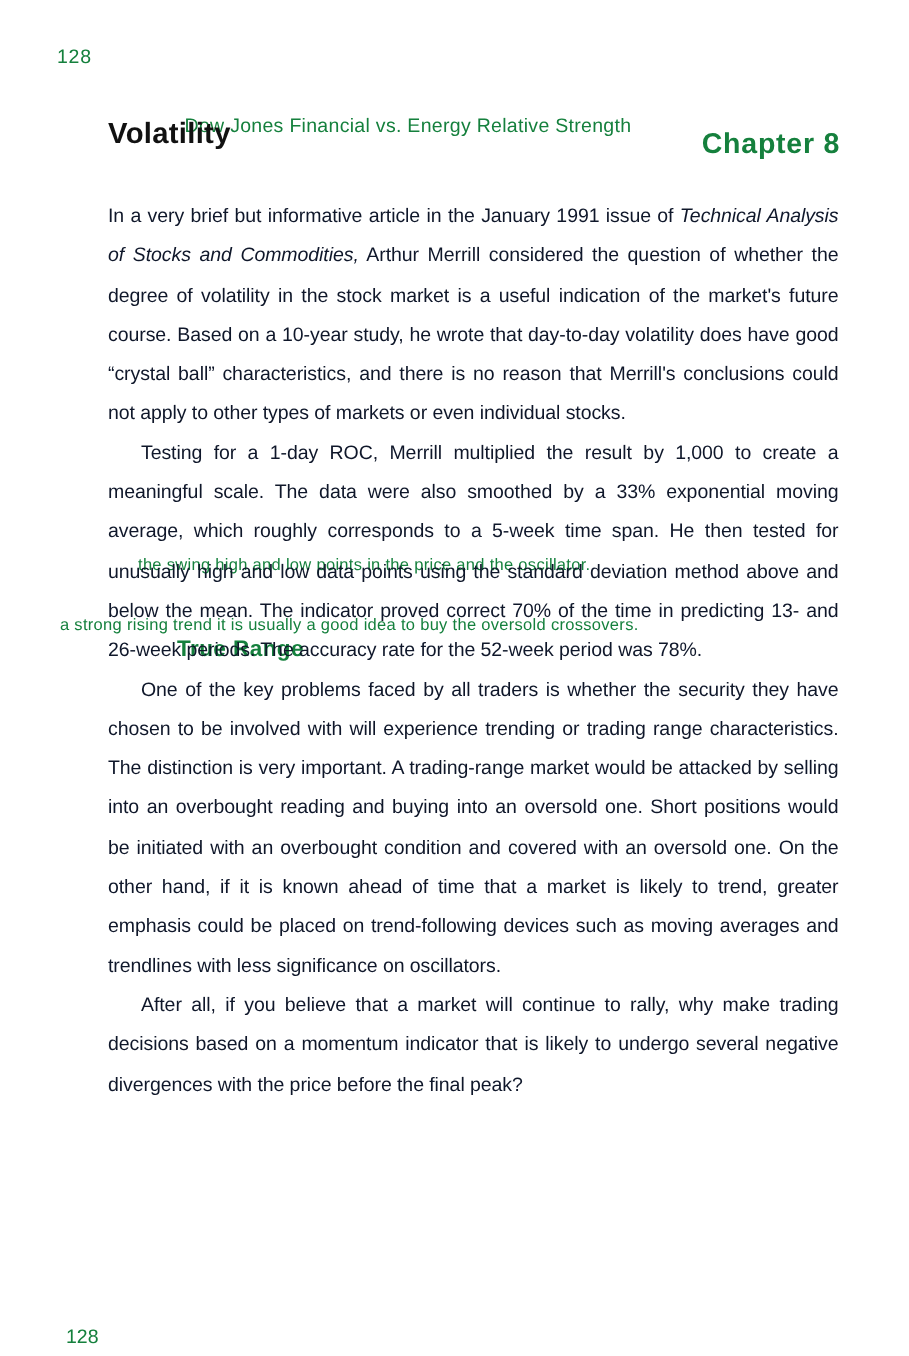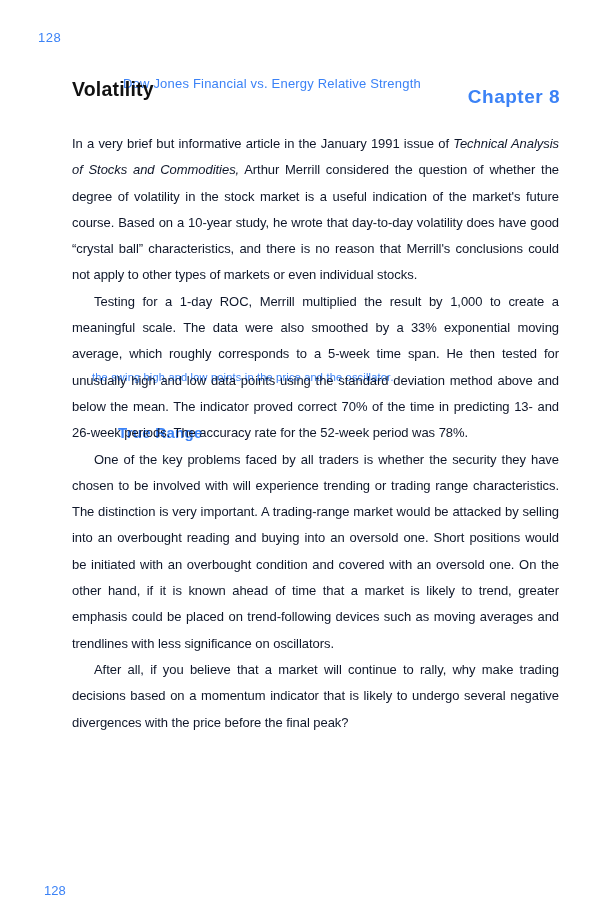--- a/index.html
+++ b/index.html
@@ -18,21 +18,21 @@
   
   .ghost-layer {
     position: absolute;
     inset: 0;
     pointer-events: none;
     color: #cfcfcf;
   }
   .ghost {
     position: absolute;
     white-space: nowrap;
-    color: #3b82f6;
+    color: #15803d;
     font-family: "Liberation Sans", sans-serif;
   }
   .ghost-folio {
     left: 38px;
     top: 30px;
     font-size: 13px;
     letter-spacing: 0.5px;
   }
   .ghost-running {
     left: 330px;
@@ -116,20 +116,21 @@
   }
 </style>
 </head>
 <body>
 
 <div class="ghost-layer">
   <div class="ghost ghost-folio">128</div>
   <div class="ghost ghost-chaptitle">Dow Jones Financial vs. Energy Relative Strength</div>
   <div class="ghost ghost-chapnum">Chapter 8</div>
   <div class="ghost ghost-line-a">the swing high and low points in the price and the oscillator.</div>
+  <div class="ghost ghost-line-b">a strong rising trend it is usually a good idea to buy the oversold crossovers.</div>
   <div class="ghost ghost-head-b">True Range</div>
   <div class="ghost ghost-bottom-folio">128</div>
 </div>
 
 <div class="page">
   <div class="content">
     <h2 class="section-title">Volatility</h2>
     <div id="paragraphs">
         <p class="body-par"><span>In a very brief but informative article in the January 1991 issue of </span><em class="ital">Technical Analysis of Stocks and Commodities,</em><span> Arthur Merrill considered the question of whether the degree of volatility in the stock market is a useful indication of the market's future course. Based on a 10-year study, he wrote that day-to-day volatility does have good “crystal ball” characteristics, and there is no reason that Merrill's conclusions could not apply to other types of markets or even individual stocks.</span></p>
         <p class="body-par"><span>Testing for a 1-day ROC, Merrill multiplied the result by 1,000 to create a meaningful scale. The data were also smoothed by a 33% exponential moving average, which roughly corresponds to a 5-week time span. He then tested for unusually high and low data points using the standard deviation method above and below the mean. The indicator proved correct 70% of the time in predicting 13- and 26-week periods. The accuracy rate for the 52-week period was 78%.</span></p>

